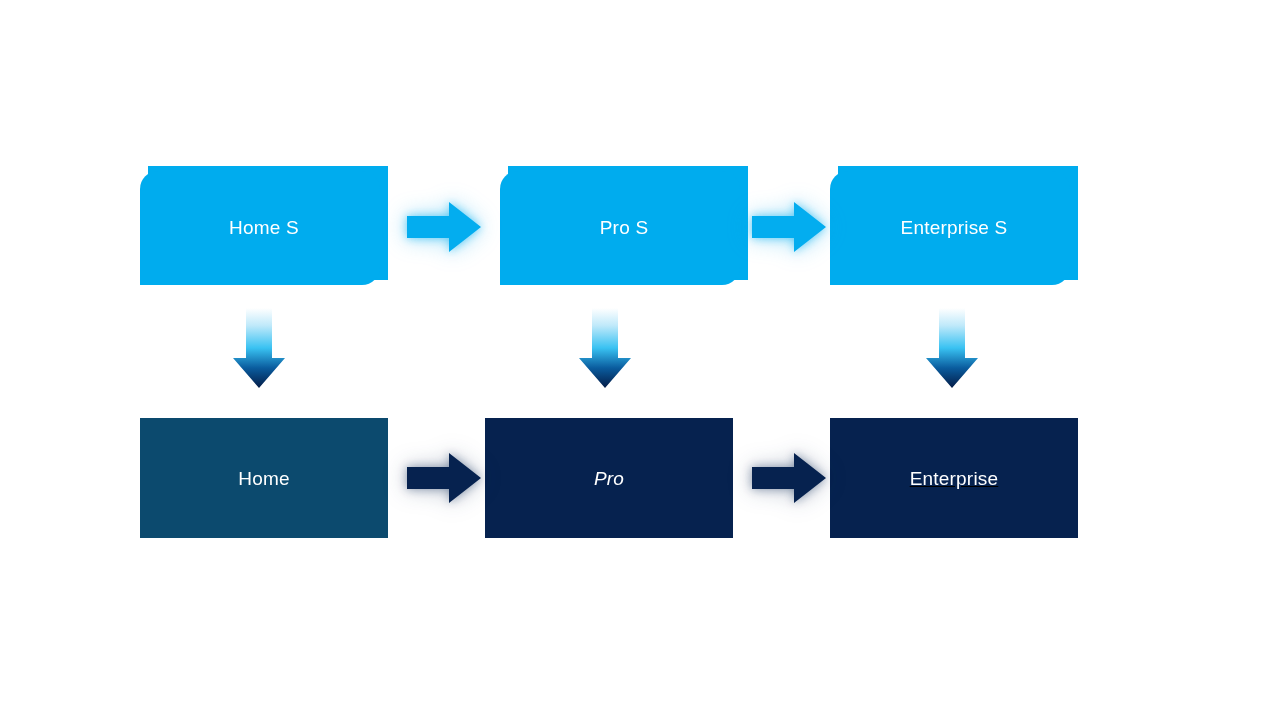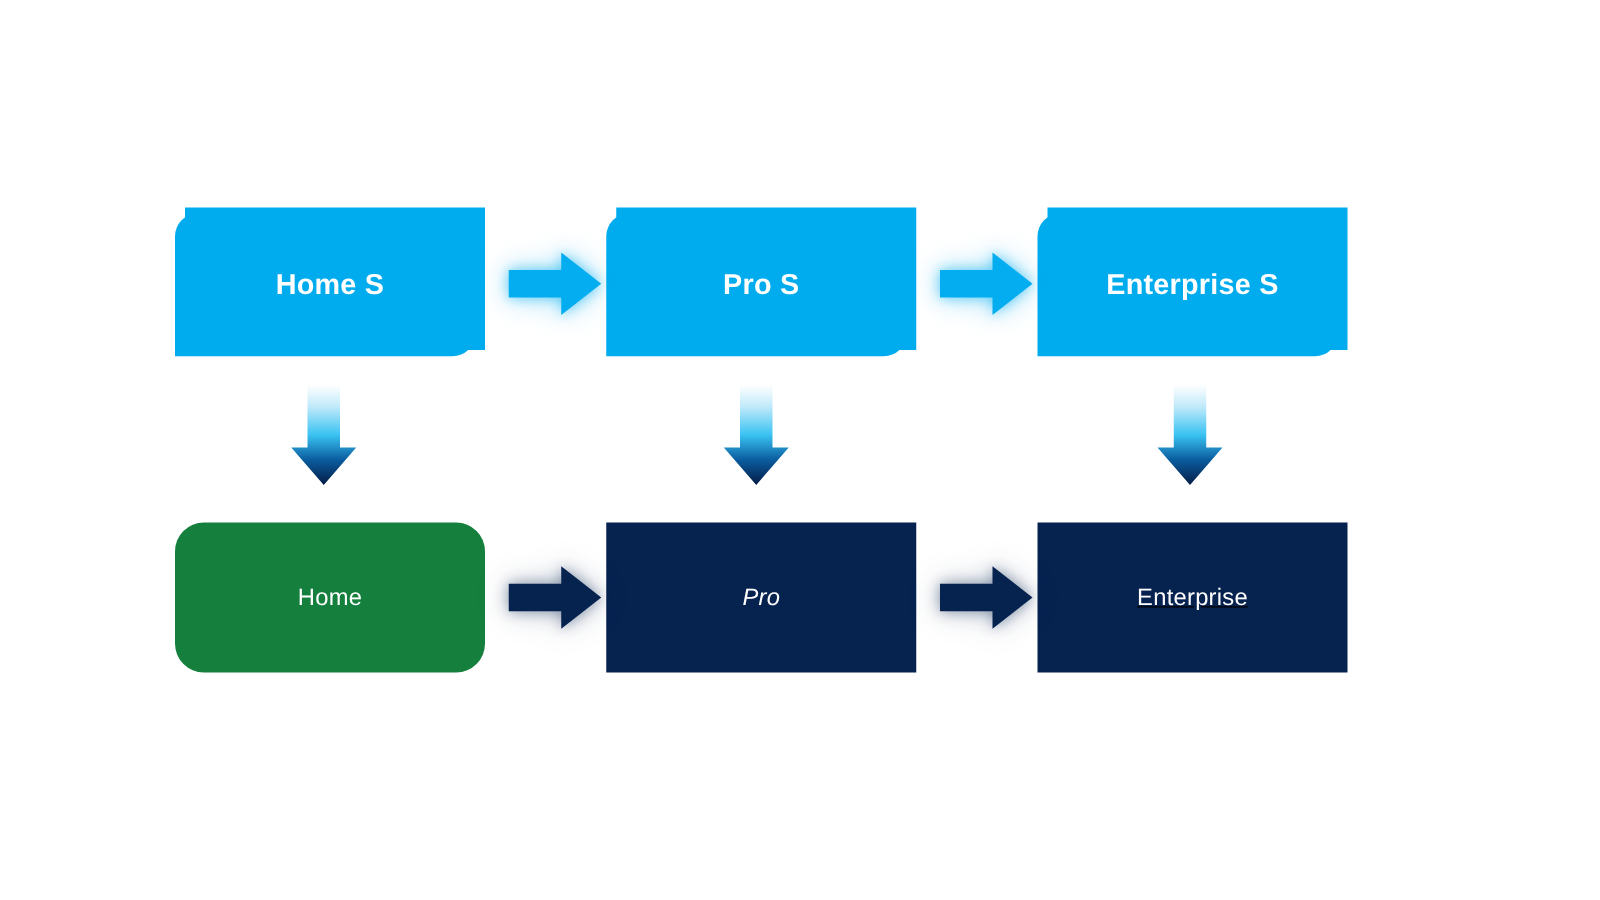--- a/index.html
+++ b/index.html
@@ -49,22 +49,22 @@
   .top-node .caption {
     position: absolute;
     left: 0;
     top: 0;
     width: 248px;
     height: 122px;
     display: flex;
     align-items: center;
     justify-content: center;
     color: #ffffff;
-    font-size: 23px;
-    font-weight: 700;
+    font-size: 19px;
+    font-weight: 400;
     letter-spacing: 0.2px;
     line-height: 1;
     z-index: 3;
     user-select: none;
   }
 
   
   .bottom-node {
     position: absolute;
     width: 248px;
@@ -105,21 +105,21 @@
 <body>
 
 <div id="stage" style="background: rgb(255, 255, 255);">
 
   <div class="top-node" id="top-node-0" style="left: 140px; top: 166px; --blue: #00ACEE;">
     <div class="plate" style="background: rgb(0, 172, 238);"></div>
     <div class="face" style="background: rgb(0, 172, 238);"></div>
     <div class="caption" style="color: rgb(255, 255, 255);">Home S</div>
   </div>
 
-  <div class="top-node" id="top-node-1" style="left: 485px; top: 166px; --blue: #00ACEE;">
+  <div class="top-node" id="top-node-1" style="left: 500px; top: 166px; --blue: #00ACEE;">
     <div class="plate" style="background: rgb(0, 172, 238);"></div>
     <div class="face" style="background: rgb(0, 172, 238);"></div>
     <div class="caption" style="color: rgb(255, 255, 255);">Pro S</div>
   </div>
 
   <div class="top-node" id="top-node-2" style="left: 830px; top: 166px; --blue: #00ACEE;">
     <div class="plate" style="background: rgb(0, 172, 238);"></div>
     <div class="face" style="background: rgb(0, 172, 238);"></div>
     <div class="caption" style="color: rgb(255, 255, 255);">Enterprise S</div>
   </div>
@@ -171,21 +171,21 @@
           <stop offset="22%" stop-color="#BFE9FA"></stop>
           <stop offset="50%" stop-color="#39C2F2"></stop>
           <stop offset="75%" stop-color="#0A5C9E"></stop>
           <stop offset="100%" stop-color="#041C47"></stop>
         </linearGradient>
       </defs>
       <polygon points="14,0 40,0 40,50 53,50 27,80 1,50 14,50" fill="url(#vgrad2)"></polygon>
     </svg>
   </div>
 
-  <div class="bottom-node" id="bottom-node-0" style="left: 140px; top: 418px; background: #15803d; border-radius: 23px;">
+  <div class="bottom-node" id="bottom-node-0" style="left: 140px; top: 418px; background: #0c4a6e;">
     <span class="caption" style="color: rgb(255, 255, 255);">Home</span>
   </div>
   <div class="bottom-node" id="bottom-node-1" style="left: 485px; top: 418px; background: rgb(6, 34, 79);">
     <span class="caption" style="color: rgb(255, 255, 255); font-style: italic;">Pro</span>
   </div>
   <div class="bottom-node" id="bottom-node-2" style="left: 830px; top: 418px; background: rgb(6, 34, 79); text-decoration: underline;">
     <span class="caption" style="color: rgb(255, 255, 255);">Enterprise</span>
   </div>
 
   <div class="h-arrow dark" id="bottom-arrow-0" style="left: 405px; top: 449px;">

